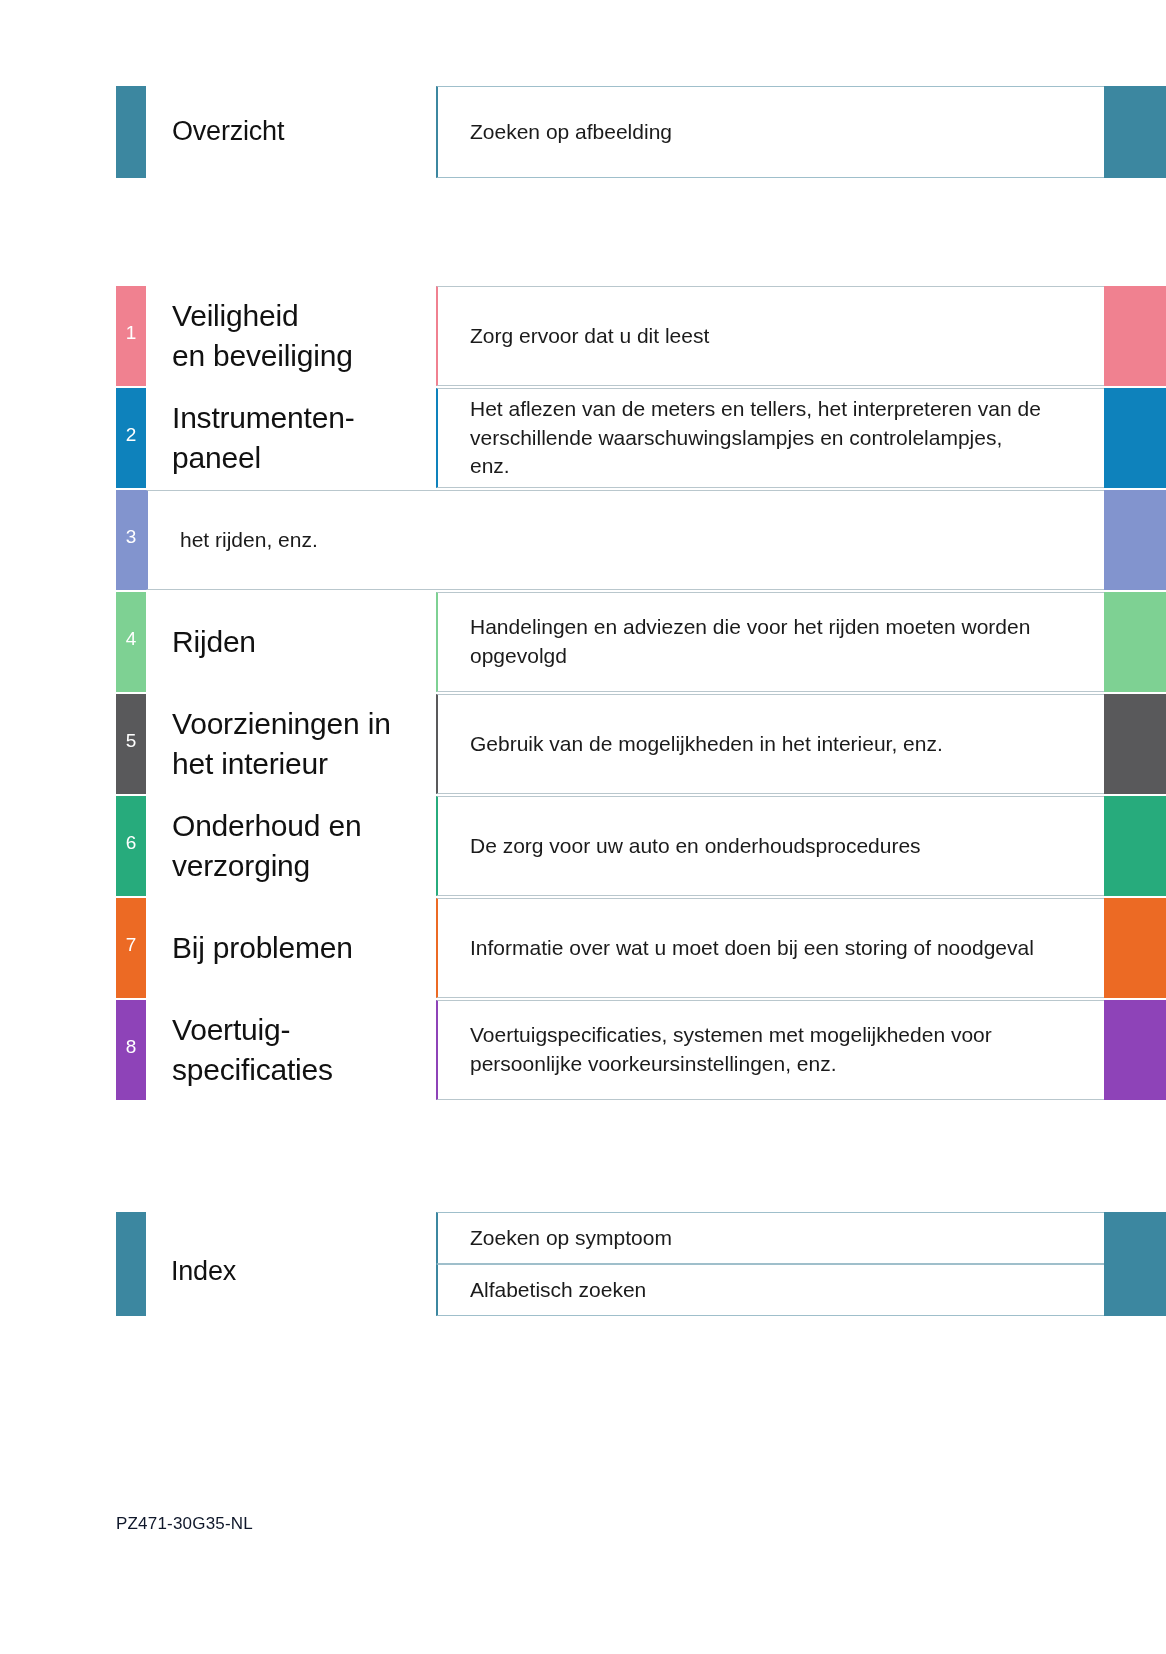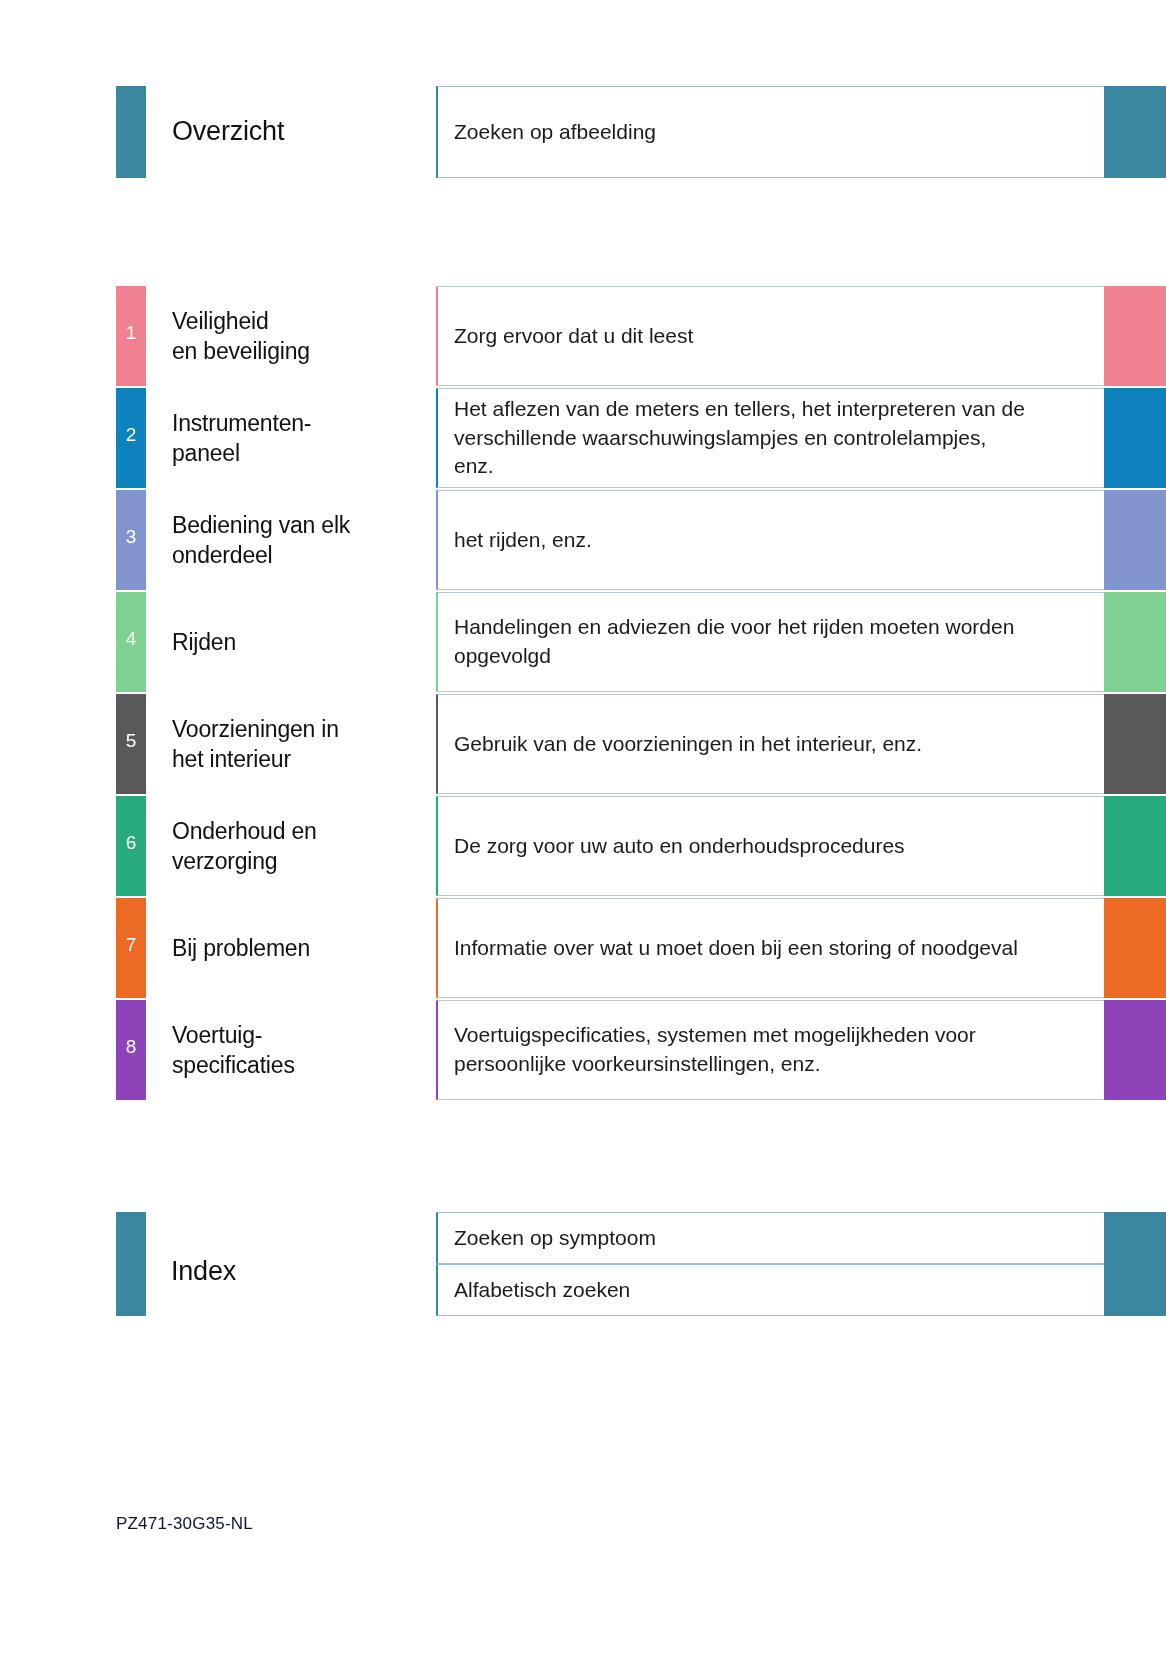--- a/index.html
+++ b/index.html
@@ -45,42 +45,42 @@
     font-family: "Liberation Sans", sans-serif;
   }
 
   .title {
     flex: 0 0 290px;
     padding-left: 26px;
     box-sizing: border-box;
     display: flex;
     flex-direction: column;
     justify-content: center;
-    font-size: 23px;
+    font-size: 30px;
     line-height: 1.32;
     color: #111111;
     letter-spacing: -0.2px;
   }
   .title span { display: block; }
 
   .desc {
     flex: 1 1 auto;
     border-left: 2px solid #3a7f9a;
     border-top: 1px solid #b9c7cd;
     border-bottom: 1px solid #b9c7cd;
     box-sizing: border-box;
     display: flex;
     flex-direction: column;
     justify-content: center;
     padding: 6px 14px 6px 16px;
     font-size: 21px;
     line-height: 1.38;
     color: #1b1b1b;
   }
-  .desc span { display: block; }
+  .desc span { display: block; margin-left: 16px; }
 
   .endcap {
     flex: 0 0 62px;
   }
 
   
   .row-overview .title { font-size: 27px; }
   .row-index .title { font-size: 27px; padding-left: 25px; }
 
   .footer-code {
@@ -135,24 +135,20 @@
       <span>verschillende waarschuwingslampjes en controlelampjes,</span>
       <span>enz.</span>
     </div>
     <div class="endcap" style="background:#0e82bc;"></div>
   </div>
 
   <div class="row" style="left:116px; top:490px; width:1050px; height:100px;">
     <div class="tab" style="background:#8294ce;">
       <div class="tab-num" style="top:36px;">3</div>
     </div>
-    <div class="title">
-      <span>Bediening van elk</span>
-      <span>onderdeel</span>
-    </div>
     <div class="desc" style="border-left-color:#8294ce;">
       <span>het rijden, enz.</span>
     </div>
     <div class="endcap" style="background:#8294ce;"></div>
   </div>
 
   <div class="row" style="left:116px; top:592px; width:1050px; height:100px;">
     <div class="tab" style="background:#7ed193;">
       <div class="tab-num" style="top:36px;">4</div>
     </div>
@@ -168,21 +164,21 @@
 
   <div class="row" style="left:116px; top:694px; width:1050px; height:100px;">
     <div class="tab" style="background:#59595b;">
       <div class="tab-num" style="top:36px;">5</div>
     </div>
     <div class="title">
       <span>Voorzieningen in</span>
       <span>het interieur</span>
     </div>
     <div class="desc" style="border-left-color:#59595b;">
-      <span>Gebruik van de voorzieningen in het interieur, enz.</span>
+      <span>Gebruik van de mogelijkheden in het interieur, enz.</span>
     </div>
     <div class="endcap" style="background:#59595b;"></div>
   </div>
 
   <div class="row" style="left:116px; top:796px; width:1050px; height:100px;">
     <div class="tab" style="background:#27ab7c;">
       <div class="tab-num" style="top:36px;">6</div>
     </div>
     <div class="title">
       <span>Onderhoud en</span>

